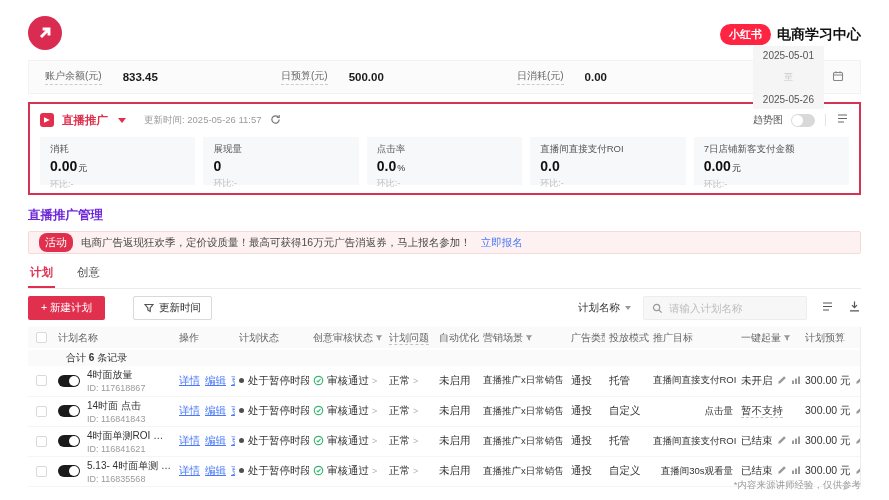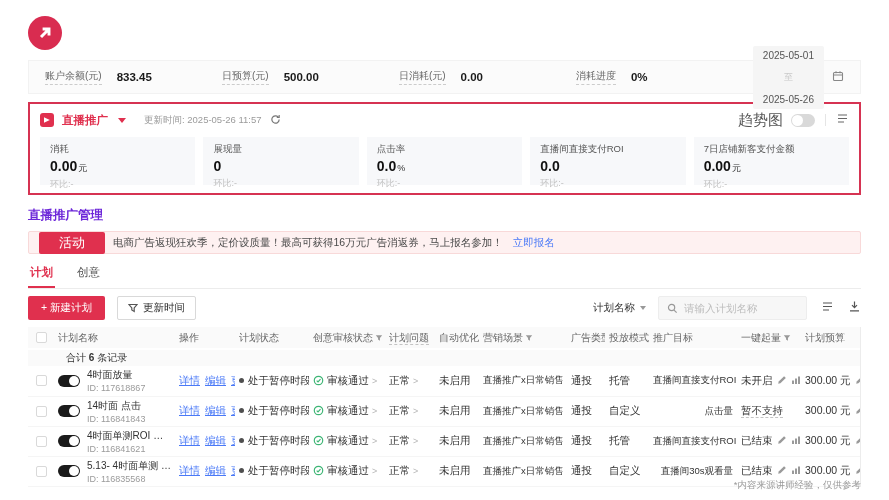--- a/index.html
+++ b/index.html
@@ -17,71 +17,71 @@
   .title-badge svg { width:16px; height:16px; stroke:#fff; stroke-width:2.2; fill:none; }
   .page-title { font-size:26px; font-weight:800; color:#1a1a1a; letter-spacing:1px; }
   .brand { display:flex; align-items:center; gap:6px; padding-top:8px; }
   .brand-pill { background:#ff2442; color:#fff; font-size:11px; font-weight:bold; padding:3px 9px; border-radius:999px; }
   .brand-name { font-size:14px; font-weight:800; color:#111; }
 
   
   .stats { margin-top:10px; height:34px; background:#fbfbfb; border:1px solid #f2f2f2;
            display:flex; align-items:center; justify-content:space-between; padding:0 16px; }
   .stats-left { display:flex; align-items:center; gap:0; flex:1; }
-  .stat { display:flex; align-items:center; gap:15px; flex:1; }
+  .stat { display:flex; align-items:center; gap:21px; flex:1; }
   .stat-label { font-size:10px; color:#666; border-bottom:1px dashed #ccc; padding-bottom:1px; }
   .stat-value { font-size:11.5px; font-weight:bold; color:#1a1a1a; }
   .daterange { display:flex; align-items:center; gap:8px; }
   .date-box { background:#f5f5f5; border-radius:2px; padding:4px 10px; display:flex; align-items:center; gap:10px; font-size:10px; color:#555;flex-direction:column; }
   .date-sep { color:#c9c9c9; font-size:9px; }
   .cal-icon svg { width:12px; height:12px; stroke:#888; fill:none; stroke-width:1.1; }
 
   
   .panel { margin-top:8px; border:2px solid #d63352; background:#fff; padding:6px 10px 8px; }
   .panel-head { display:flex; align-items:center; justify-content:space-between; height:20px; }
   .panel-head-left { display:flex; align-items:center; gap:8px; }
   .chan-icon { width:14px; height:14px; background:#e0304e; border-radius:3px; display:flex; align-items:center; justify-content:center; }
   .chan-icon svg { width:8px; height:8px; fill:#fff; }
   .chan-name { color:#e0304e; font-size:11.5px; font-weight:bold; }
   .caret { width:0; height:0; border-left:4px solid transparent; border-right:4px solid transparent; border-top:5px solid #e0304e; margin-left:2px; }
   .update-time { font-size:9.5px; color:#9b9b9b; margin-left:10px; }
   .refresh svg { width:11px; height:11px; stroke:#777; fill:none; stroke-width:1.3; }
   .panel-head-right { display:flex; align-items:center; gap:8px; }
-  .trend-label { font-size:15px; color:#555;margin-left:44px; }
+  .trend-label { font-size:10px; color:#555;margin-left:44px; }
   .toggle-off { width:24px; height:13px; border-radius:7px; background:#d9d9d9; position:relative; }
   .toggle-off::after { content:""; position:absolute; left:1px; top:1px; width:11px; height:11px; border-radius:50%; background:#fff; }
   .vdiv { width:1px; height:12px; background:#e5e5e5; margin:0 2px; }
   .list-btn svg { width:13px; height:13px; stroke:#666; fill:none; stroke-width:1.2; }
   .metric-row { display:flex; gap:8px; margin-top:7px; }
   .metric-card { flex:1; background:#f7f8fa; padding:6px 10px 7px; height:48px; }
   .metric-label { font-size:9.5px; color:#555; white-space:nowrap; overflow:hidden; }
   .metric-value { font-size:14px; font-weight:bold; color:#111; margin-top:2px; }
   .metric-unit { font-size:9px; font-weight:normal; color:#333; margin-left:1px; }
   .metric-compare { font-size:9px; color:#c0c0c0; margin-top:3px; }
 
   
   .sec-title { margin-top:12px; font-size:12.5px; font-weight:bold; color:#6d28d9; }
   .notice { margin-top:7px; background:#fef1f1; border:1px solid #f8d9d9; border-radius:2px; height:23px; display:flex; align-items:center; gap:8px; padding:0 10px; }
-  .notice-tag { background:#e0304e; color:#fff; font-size:13px; padding:2px 20px; border-radius:2px; white-space:nowrap; }
+  .notice-tag { background:#e0304e; color:#fff; font-size:11px; padding:2px 6px; border-radius:8px; white-space:nowrap; }
   .notice-text { font-size:10.5px; color:#4a4a4a; white-space:nowrap; overflow:hidden; }
   .notice-link { font-size:10.5px; color:#4a79f7; margin-left:2px; white-space:nowrap; cursor:pointer; }
 
   .tabs { margin-top:7px; display:flex; gap:20px; border-bottom:1px solid #ececec; }
   .tab { font-size:11.5px; color:#555; padding:4px 2px 6px; cursor:pointer; }
   .tab.active { color:#e0304e; font-weight:bold; border-bottom:2px solid #e0304e; }
 
   .toolbar { margin-top:7px; display:flex; align-items:center; justify-content:space-between; }
-  .toolbar-left { display:flex; align-items:center; gap:12px; }
+  .toolbar-left { display:flex; align-items:center; gap:28px; }
   .btn-primary { background:#e0304e; color:#fff; font-size:10.5px; border:none; border-radius:2px; height:24px; padding:0 13px; cursor:pointer; }
   .btn-ghost { background:#fff; color:#333; font-size:10.5px; border:1px solid #d9d9d9; border-radius:2px; height:24px; padding:0 10px; display:flex; align-items:center; gap:5px; cursor:pointer; }
   .btn-ghost svg { width:10px; height:10px; fill:none; stroke:#555; stroke-width:1.2; }
   .toolbar-right { display:flex; align-items:center; }
   .select-fake { display:flex; align-items:center; gap:5px; font-size:10.5px; color:#333; margin-right:12px; cursor:pointer; }
   .caret-gray { width:0; height:0; border-left:3.5px solid transparent; border-right:3.5px solid transparent; border-top:4.5px solid #999; }
-  .search-box { width:149px; height:24px; background:#f7f7f7; border:1px solid #ededed; border-radius:2px; display:flex; align-items:center; gap:6px; padding:0 8px; }
+  .search-box { width:164px; height:24px; background:#f7f7f7; border:1px solid #ededed; border-radius:2px; display:flex; align-items:center; gap:6px; padding:0 8px; }
   .search-box svg { width:11px; height:11px; stroke:#999; fill:none; stroke-width:1.3; flex:none; }
   .search-box input { border:none; outline:none; background:transparent; font-size:10.5px; color:#333; width:100%; font-family:"Liberation Sans",sans-serif; }
   .search-box input::placeholder { color:#bdbdbd; }
   .tool-icon { margin-left:14px; cursor:pointer; }
   .tool-icon svg { width:13px; height:13px; stroke:#555; fill:none; stroke-width:1.2; }
 
   
   .table-wrap { margin-top:7px; position:relative; }
   table { width:100%; border-collapse:collapse; table-layout:fixed; }
   th { background:#fafafa; font-weight:normal; font-size:10px; color:#666; text-align:left; height:22px; padding:0 4px; white-space:nowrap; overflow:hidden; }
@@ -112,39 +112,39 @@
 <body>
 
 <div class="top">
   <div class="title-wrap">
     <div class="title-badge">
       <svg viewBox="0 0 12 12">
           <path d="M3 9 L9 3 M4.2 3 H9 V7.8"></path>
         </svg>
     </div>
   </div>
+  <div class="brand">
+    <span class="brand-pill">小红书</span>
+    <span class="brand-name">电商学习中心</span>
+  </div>
 </div>
 
 <div class="stats mx">
   <div class="stats-left">
     <div class="stat">
       <span class="stat-label">账户余额(元)</span>
       <span class="stat-value">833.45</span>
     </div>
     <div class="stat">
       <span class="stat-label">日预算(元)</span>
       <span class="stat-value">500.00</span>
     </div>
     <div class="stat">
       <span class="stat-label">日消耗(元)</span>
       <span class="stat-value">0.00</span>
-    </div>
-    <div class="stat">
-      <span class="stat-label">消耗进度</span>
-      <span class="stat-value">0%</span>
     </div>
   </div>
   <div class="daterange">
     <div class="date-box">
       <span>2025-05-01</span>
       <span class="date-sep">至</span>
       <span>2025-05-26</span>
     </div>
     <span class="cal-icon">
       <svg viewBox="0 0 12 12">

